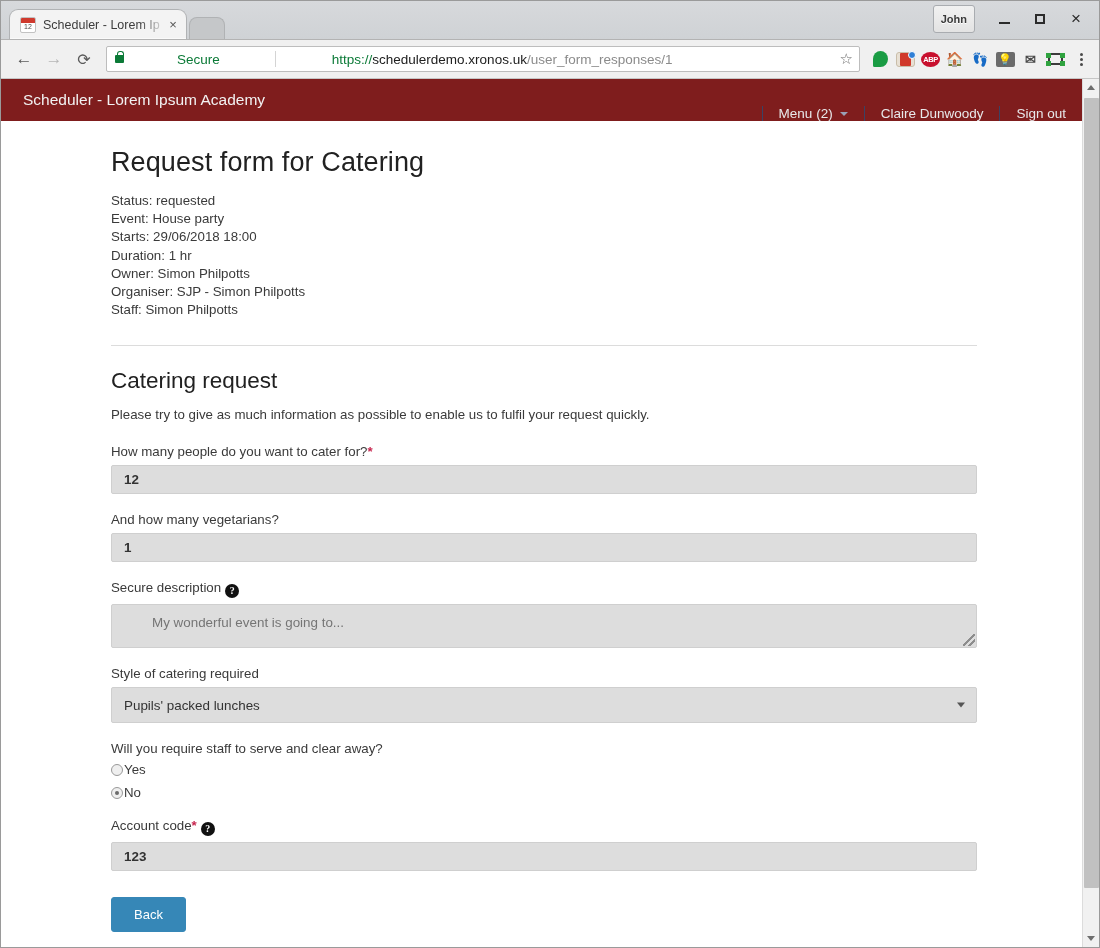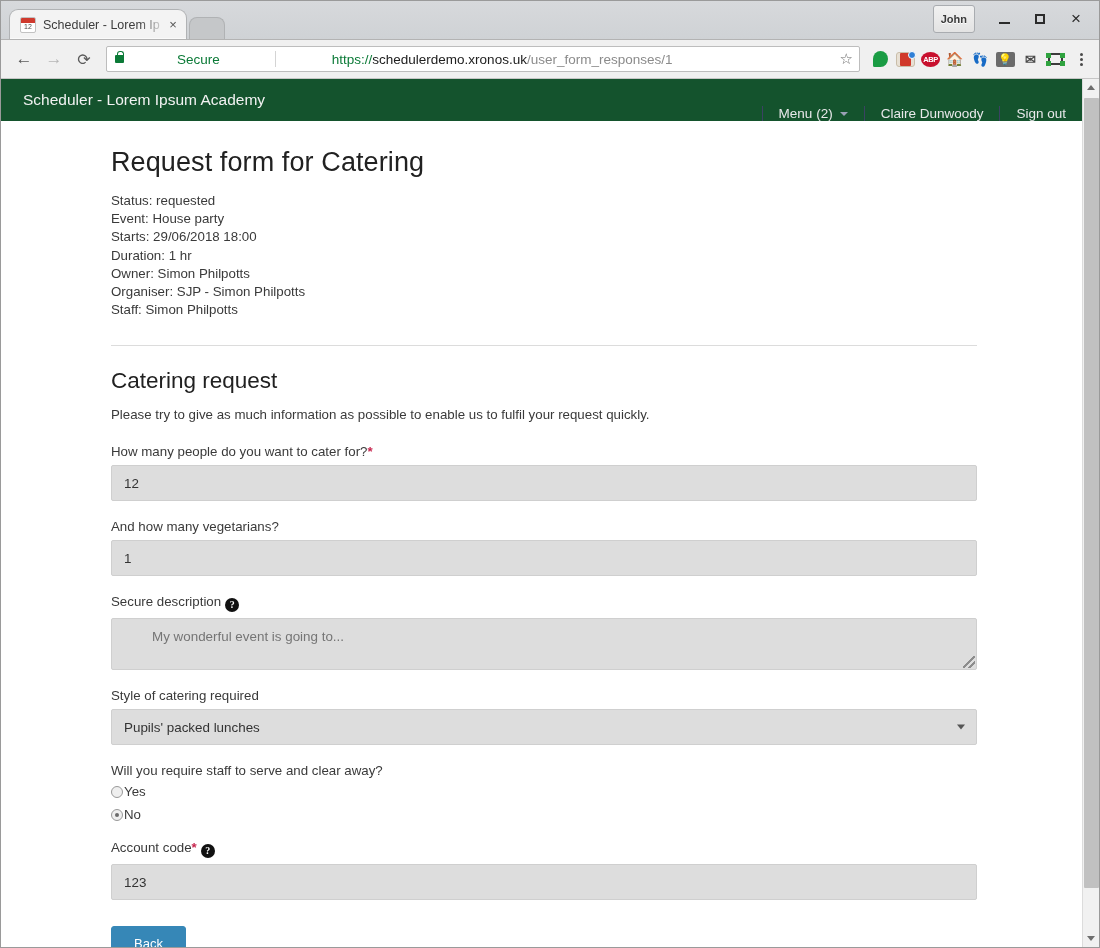--- a/index.html
+++ b/index.html
@@ -175,21 +175,21 @@
     display: flex; flex-direction: column; align-items: center; justify-content: center; gap: 2px;
   }
   .menu-dots i { width: 3px; height: 3px; background: #4a4a4a; border-radius: 50%; display: block; }
 
   
   .viewport { flex: 1 1 auto; position: relative; display: flex; overflow: hidden; background: #fff; }
   .page { flex: 1 1 auto; overflow: hidden; position: relative; }
 
   
   .site-nav {
-    height: 42px; background: #14532d; color: #ffffff;
+    height: 42px; background: #7f1d1d; color: #ffffff;
     display: flex; align-items: stretch;
   }
   .site-brand {
     display: flex; align-items: center;
     padding-left: 22px; font-size: 15.5px; color: #f2f2f2;
     flex: 1 1 auto;
   }
   .nav-right { display: flex; align-items: flex-end; }
   .nav-item {
     display: flex; align-items: center; padding: 0 16px;
@@ -241,23 +241,23 @@
   .text-input, .select-input, .textarea-input {
     display: block; width: 866px;
     background: #dddddd;
     border: 1px solid #cfcfcf;
     border-radius: 2px;
     font-size: 13.4px; color: #333333;
     font-family: "Liberation Sans", sans-serif;
     padding: 9px 12px;
     outline: none;
   }
-  .text-input { height: 36px; }
+  .text-input { height: 29px; font-weight: bold; }
   .textarea-input {
-    height: 52px; resize: none; line-height: 18px;
+    height: 44px; resize: none; line-height: 18px;
     color: #404040;
     position: relative;
     padding-left: 40px;
   }
   .textarea-wrap { position: relative; width: 866px; }
   .resize-grip {
     position: absolute; right: 2px; bottom: 2px;
     width: 12px; height: 12px; pointer-events: none;
     background:
       linear-gradient(135deg, transparent 0 45%, #8d8d8d 45% 55%, transparent 55% 100%) no-repeat,

